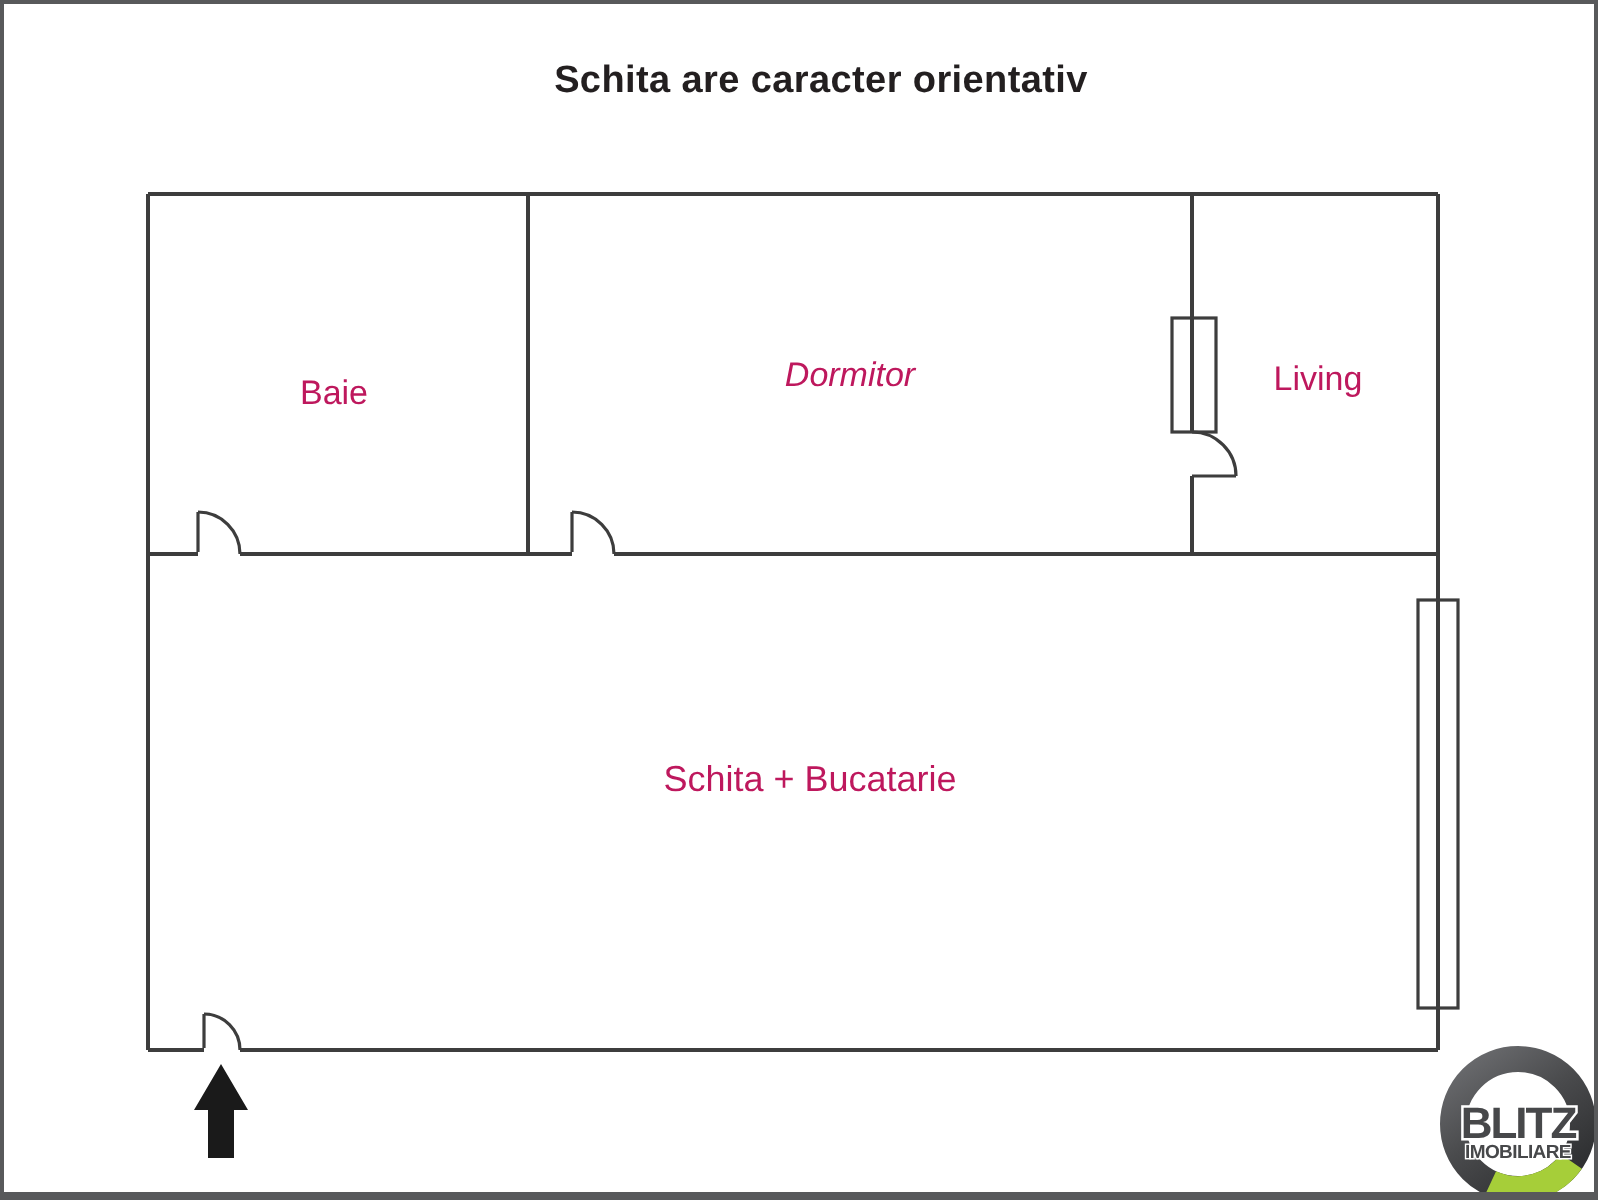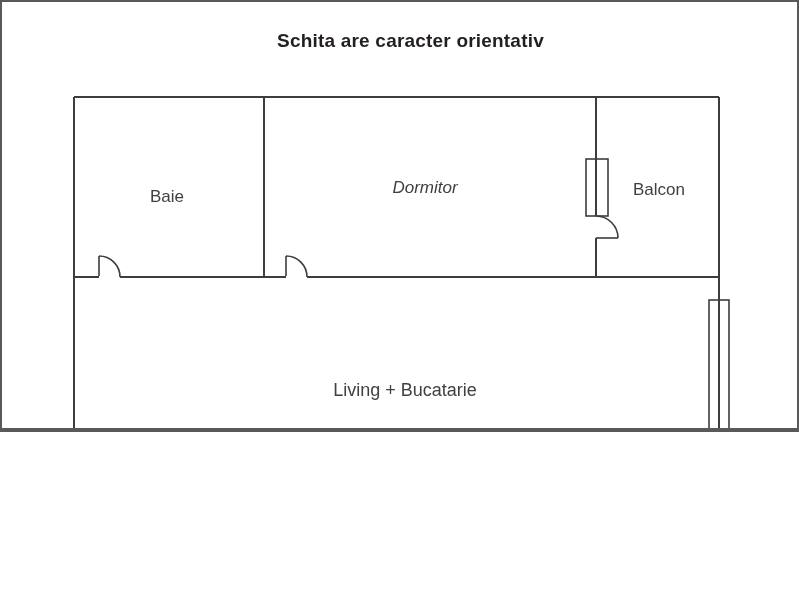--- a/index.html
+++ b/index.html
@@ -1,18 +1,18 @@
 <!DOCTYPE html>
 <html><head>
 <meta charset="utf-8">
 <style>
   html,body{margin:0;padding:0;background:#ffffff;}
   .page{
     position:relative;
-    width:799px;height:432px;
+    width:799px;height:600px;
     box-sizing:border-box;
     background:#ffffff;
     border:2px solid #58595b;
     border-bottom-width:4px;
     overflow:hidden;
     font-family:"Liberation Sans", sans-serif;
   }
   .title{
     position:absolute;
     top:28px;left:0;right:0;
@@ -24,21 +24,21 @@
     letter-spacing:0.2px;
   }
   .plan-svg{
     position:absolute;
     top:0;left:0;
   }
   .room-label{
     position:absolute;
     transform:translate(-50%,-50%);
     font-size:17px;
-    color:#404040;
+    color:#be185d;
     white-space:nowrap;
   }
   .label-baie{left:165px;top:195px;}
   .label-dormitor{left:423px;top:186px;font-style:italic;}
   .label-balcon{left:657px;top:188px;}
   .label-living{left:403px;top:388px;font-size:18px;}
   .logo-svg{
     position:absolute;
     left:712px;top:515px;
   }
@@ -97,22 +97,22 @@
 
       <rect x="584" y="157" width="22" height="57" stroke-width="1.6"></rect>
       <rect x="707" y="298" width="20" height="204" stroke-width="1.6"></rect>
     </g>
 
     <path d="M108.5,530 L122,553 L115,553 L115,577 L102,577 L102,553 L95,553 Z" fill="#1a1a1a"></path>
   </svg>
 
   <div class="room-label label-baie">Baie</div>
   <div class="room-label label-dormitor">Dormitor</div>
-  <div class="room-label label-balcon">Balcon</div>
-  <div class="room-label label-living">Living + Bucatarie</div>
+  <div class="room-label label-balcon">Living</div>
+  <div class="room-label label-living">Schita + Bucatarie</div>
 
   <svg class="logo-svg" width="90" height="88" viewBox="0 0 90 88">
     <defs>
       <linearGradient id="ringGrad" x1="0" y1="0" x2="0.7" y2="1">
         <stop offset="0" stop-color="#6d6e71"></stop>
         <stop offset="0.5" stop-color="#4a4b4d"></stop>
         <stop offset="1" stop-color="#2f3032"></stop>
       </linearGradient>
     </defs>
 

